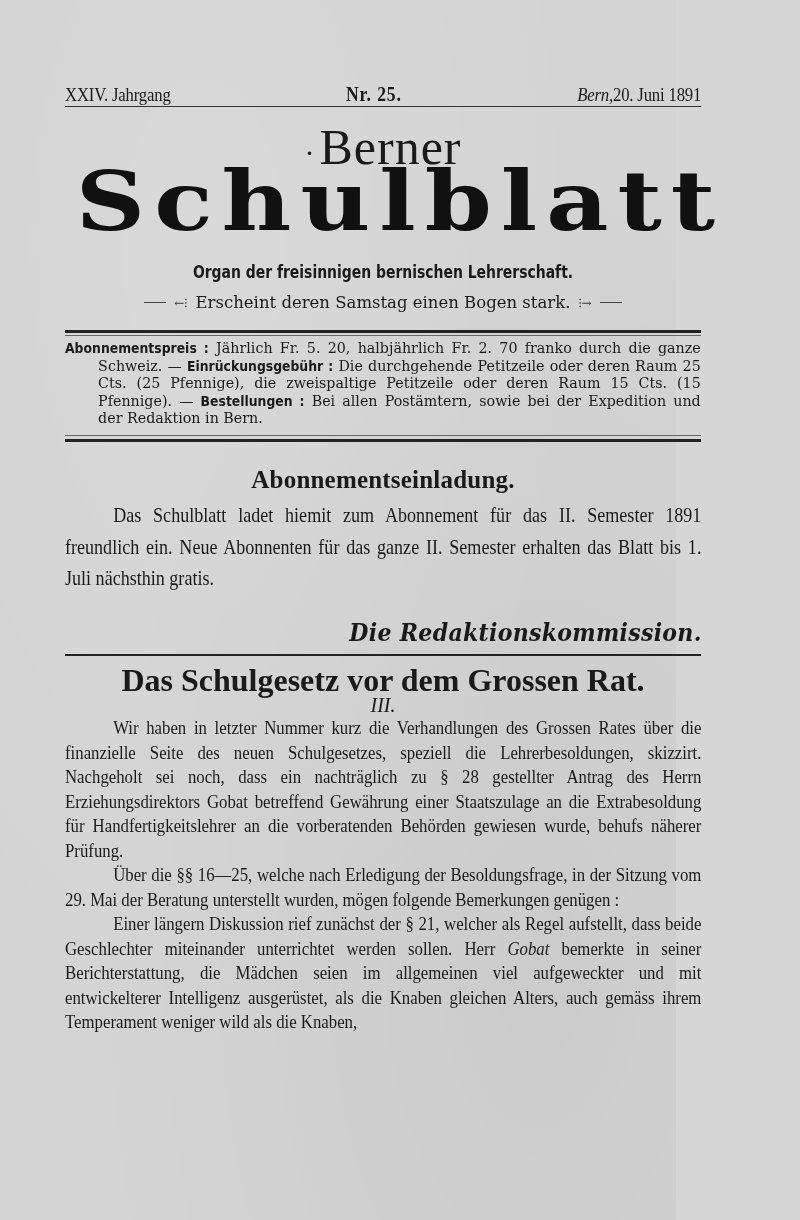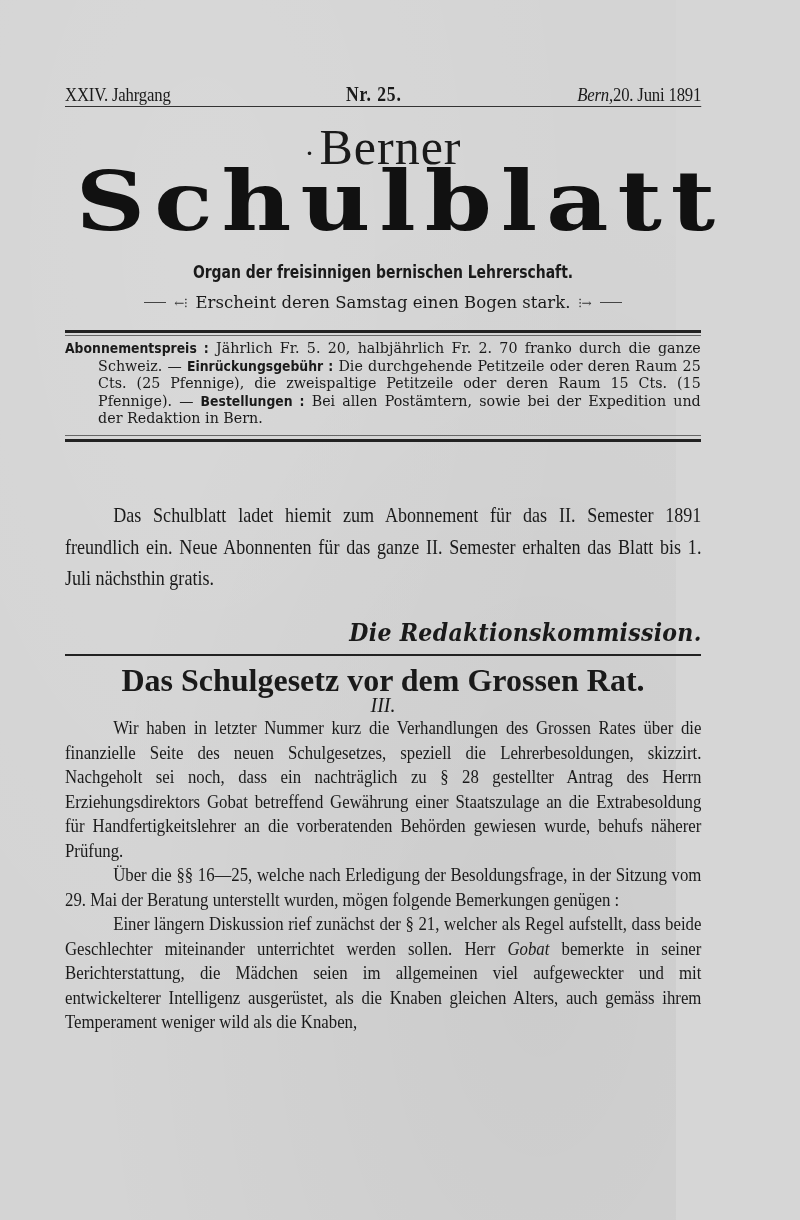--- a/index.html
+++ b/index.html
@@ -129,20 +129,21 @@
   <div class="col box-top"></div>
   <div class="col box-top2"></div>
 
   <div class="col subscr">
     <p><span class="lbl">Abonnementspreis :</span> <span>Jährlich Fr. 5. 20, halbjährlich Fr. 2. 70 franko durch die ganze Schweiz. —</span> <span class="lbl">Einrückungsgebühr :</span> <span>Die durchgehende Petitzeile oder deren Raum 25 Cts. (25 Pfennige), die zweispaltige Petitzeile oder deren Raum 15 Cts. (15 Pfennige). —</span> <span class="lbl">Bestellungen :</span> <span>Bei allen Postämtern, sowie bei der Expedition und der Redaktion in Bern.</span></p>
   </div>
 
   <div class="col box-bot"></div>
   <div class="col box-bot2"></div>
 
+  <div class="col h-abo">Abonnementseinladung.</div>
   <div class="col body-text p-abo">
     <p class="indent">Das Schulblatt ladet hiemit zum Abonnement für das II. Semester 1891 freundlich ein. Neue Abonnenten für das ganze II. Semester erhalten das Blatt bis 1. Juli nächsthin gratis.</p>
   </div>
   <div class="col sign">Die Redaktionskommission.</div>
   <div class="col rule2"></div>
 
   <div class="col h-schul">Das Schulgesetz vor dem Grossen Rat.</div>
   <div class="col roman">III.</div>
   <div class="col body-text p-schul">
     <p class="indent">Wir haben in letzter Nummer kurz die Verhandlungen des Grossen Rates über die finanzielle Seite des neuen Schulgesetzes, speziell die Lehrerbesoldungen, skizzirt. Nachgeholt sei noch, dass ein nachträglich zu § 28 gestellter Antrag des Herrn Erziehungsdirektors Gobat betreffend Gewährung einer Staatszulage an die Extrabesoldung für Handfertigkeitslehrer an die vorberatenden Behörden gewiesen wurde, behufs näherer Prüfung.</p>

